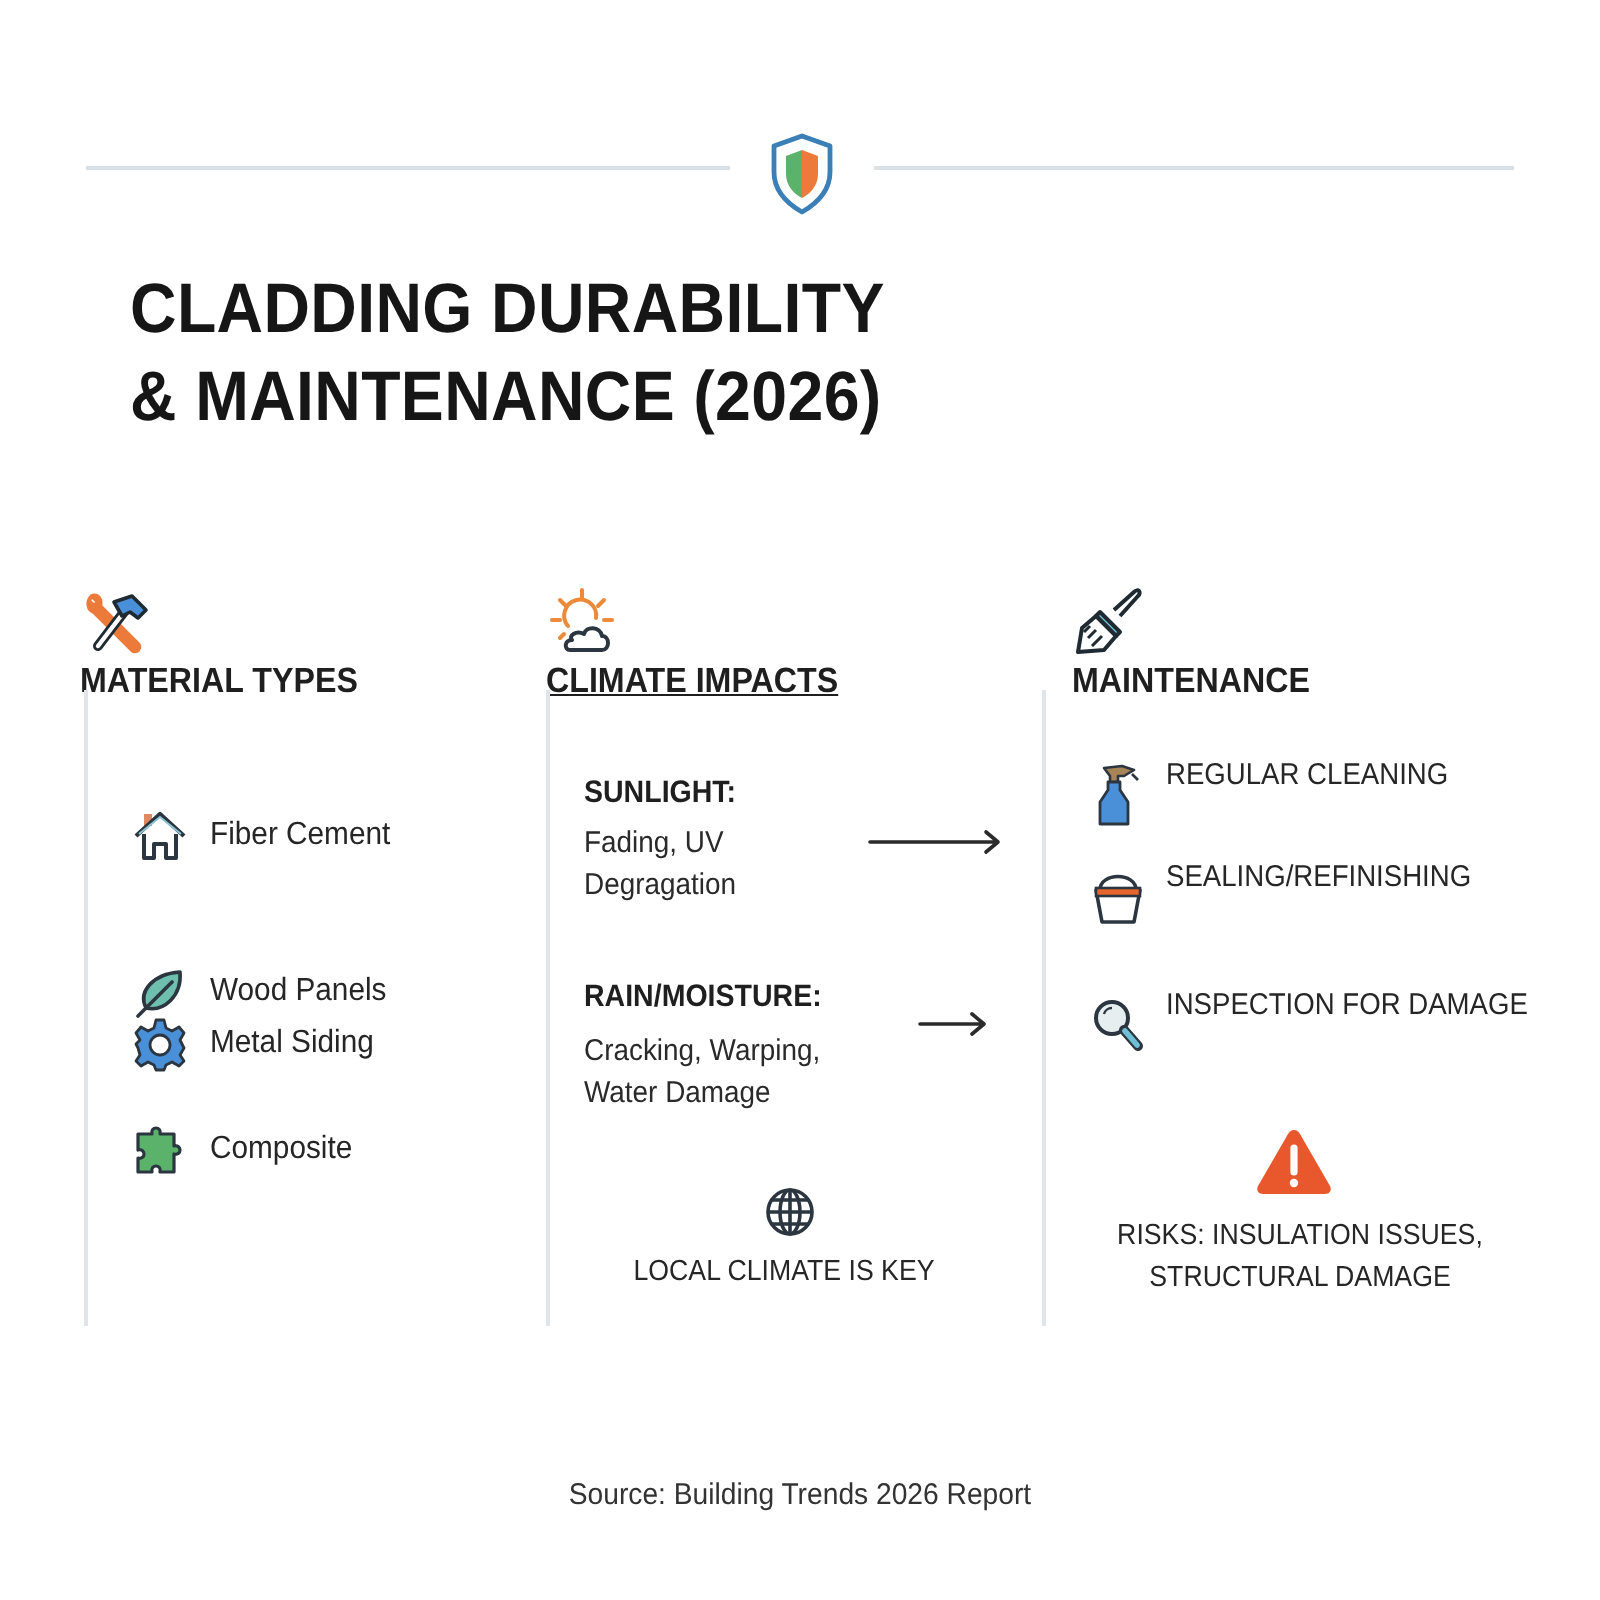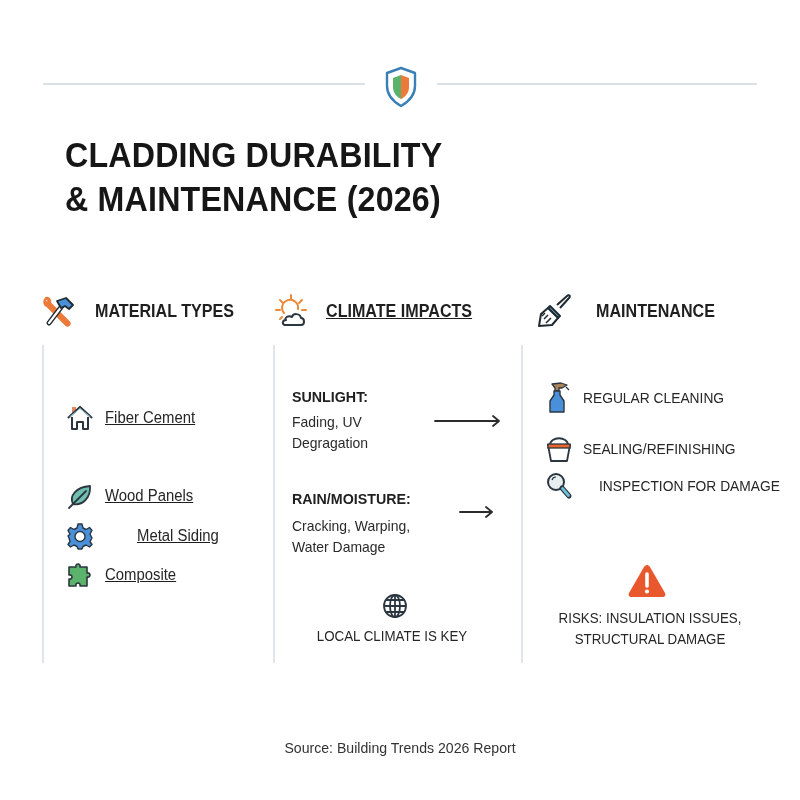--- a/index.html
+++ b/index.html
@@ -10,34 +10,34 @@
     .hline { position: absolute; height: 2px; background: #d9e1e7; top: 83px; }
     .vline { position: absolute; width: 2px; background: #dfe5ea; top: 345px; height: 318px; }
 
     .title {
       position: absolute; left: 65px; top: 133px;
       font-size: 35px; font-weight: 700; line-height: 44px;
       letter-spacing: 0.2px; color: #161616;
       transform: scaleX(0.92); transform-origin: left top;
     }
 
-    .col-head { position: absolute; display: flex; align-items: center; }
+    .col-head { position: absolute; display: flex; align-items: flex-start; flex-direction: column; }
     .col-head .label {
       font-size: 17.5px; font-weight: 700; color: #1f1f1f;
       transform: scaleX(0.92); transform-origin: left center; white-space: nowrap;
     }
 
-    .mat-item { position: absolute; left: 66px; display: flex; align-items: center; height: 30px; text-decoration: underline; }
+    .mat-item { position: absolute; left: 66px; display: flex; align-items: center; height: 30px; }
     .mat-item .icon { width: 28px; height: 28px; margin-right: 11px; display: flex; align-items: center; justify-content: center; }
     .mat-item .txt { font-size: 16px; color: #262626; transform: scaleX(0.93); transform-origin: left center; white-space: nowrap; }
 
     .cl-head { position: absolute; left: 292px; font-size: 15.5px; font-weight: 700; color: #1f1f1f; transform: scaleX(0.92); transform-origin: left top; white-space: nowrap; }
     .cl-desc { position: absolute; left: 292px; font-size: 15px; line-height: 21px; color: #2a2a2a; transform: scaleX(0.93); transform-origin: left top; white-space: nowrap; }
 
-    .mt-item { position: absolute; left: 545px; display: flex; align-items: center; height: 36px; }
+    .mt-item { position: absolute; left: 545px; display: flex; align-items: flex-start; height: 36px; }
     .mt-item .icon { width: 28px; height: 36px; margin-right: 10px; display: flex; align-items: center; justify-content: center; }
     .mt-item .txt { font-size: 15px; color: #262626; transform: scaleX(0.92); transform-origin: left center; white-space: nowrap; }
 
     .center-txt { position: absolute; font-size: 14.5px; color: #262626; text-align: center; transform: scaleX(0.92); white-space: nowrap; }
     .risk-txt { position: absolute; left: 540px; width: 220px; font-size: 14.5px; line-height: 21px; color: #262626; text-align: center; transform: scaleX(0.92); }
     .source { position: absolute; left: 0; width: 800px; top: 739px; text-align: center; font-size: 15px; color: #333; transform: scaleX(0.94); }
   </style>
 </head>
 <body>
 
@@ -117,21 +117,21 @@
 <div class="mat-item" style="top:481px;">
   <span class="icon">
     <svg width="28" height="28" viewBox="0 0 28 28">
       <path d="M7 22 C3 14 10 5 24 4 C25 16 16 24 7 22 Z" fill="#6fbfae" stroke="#2b3640" stroke-width="1.8" stroke-linejoin="round"></path>
       <path d="M3 26 L20 9" stroke="#2b3640" stroke-width="1.8" stroke-linecap="round"></path>
     </svg>
   </span>
   <span class="txt">Wood Panels</span>
 </div>
 
-<div class="mat-item" style="top:521px;gap:32px;">
+<div class="mat-item" style="top:507px;">
   <span class="icon">
     <svg width="28" height="28" viewBox="0 0 28 28">
       <path d="M12 2 L16 2 L17 6 L20 7.5 L23.5 5.5 L26 8.5 L24 12 L25 14 L26 16 L24 19.5 L26 22.5 L23.5 25 L20 23 L17 24.5 L16 27 L12 27 L11 24.5 L8 23 L4.5 25 L2 22.5 L4 19.5 L3 16 L2 14 L4 12 L2 8.5 L4.5 5.5 L8 7.5 L11 6 Z" fill="#4a90d9" stroke="#2b3640" stroke-width="1.4" stroke-linejoin="round"></path>
       <circle cx="14" cy="14.5" r="5" fill="#fff" stroke="#2b3640" stroke-width="1.4"></circle>
     </svg>
   </span>
   <span class="txt">Metal Siding</span>
 </div>
 
 <div class="mat-item" style="top:560px;text-align:center;">
@@ -191,21 +191,21 @@
   <span class="icon">
     <svg width="28" height="30" viewBox="0 0 28 30">
       <path d="M5 12 C5 3 23 3 23 12" fill="none" stroke="#2b3640" stroke-width="1.8"></path>
       <path d="M3 12 L25 12 L22 28 L6 28 Z" fill="#fff" stroke="#2b3640" stroke-width="1.8" stroke-linejoin="round"></path>
       <rect x="3" y="11" width="22" height="4" fill="#e8652c" stroke="#2b3640" stroke-width="1.3"></rect>
     </svg>
   </span>
   <span class="txt">SEALING/REFINISHING</span>
 </div>
 
-<div class="mt-item" style="top:467px;gap:16px;">
+<div class="mt-item" style="top:494px;">
   <span class="icon">
     <svg width="28" height="30" viewBox="0 0 28 30">
       <circle cx="11" cy="12" r="8" fill="#e6eef0" stroke="#2b3640" stroke-width="2"></circle>
       <path d="M7 10 A4 4 0 0 1 11 7" fill="none" stroke="#2b3640" stroke-width="1.2"></path>
       <path d="M17 18 L24 26" stroke="#2b3640" stroke-width="5" stroke-linecap="round"></path>
       <path d="M17.5 18.5 L23.5 25.5" stroke="#6fbfd6" stroke-width="2.8" stroke-linecap="round"></path>
     </svg>
   </span>
   <span class="txt">INSPECTION FOR DAMAGE</span>
 </div>

